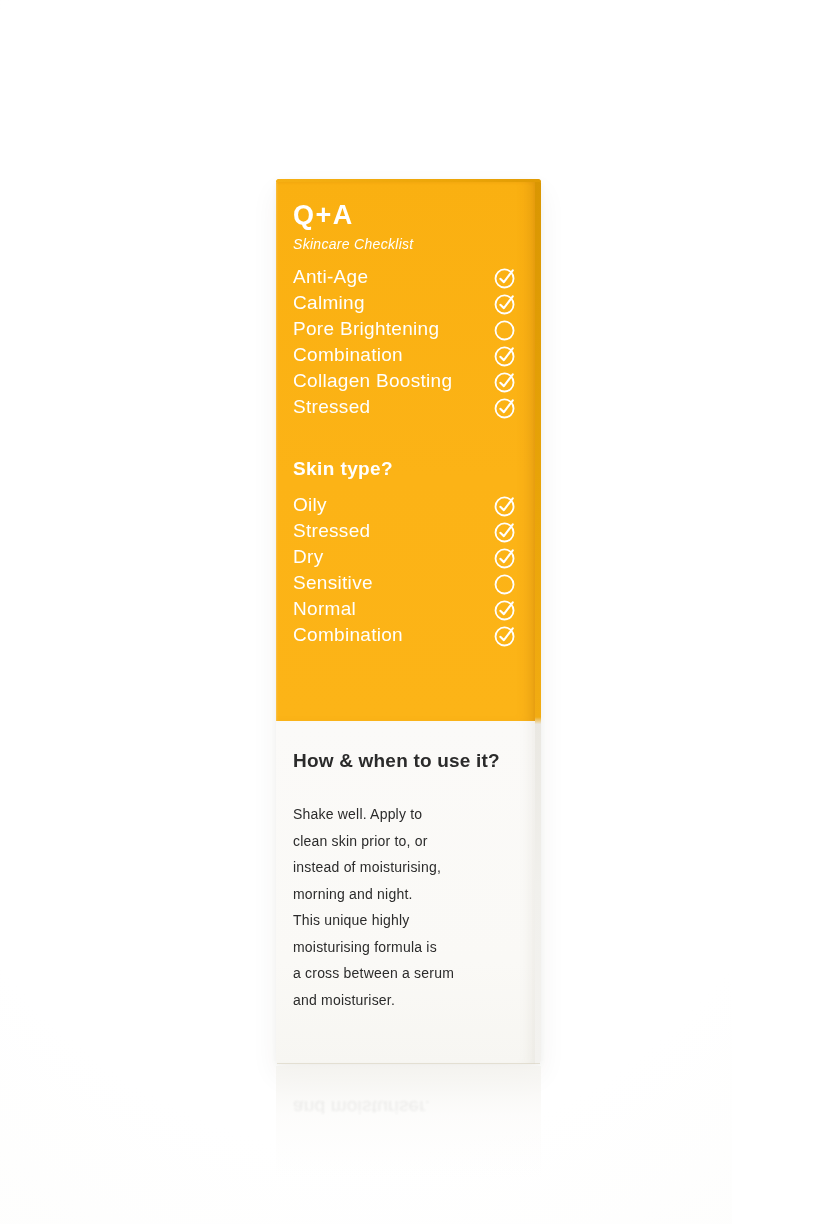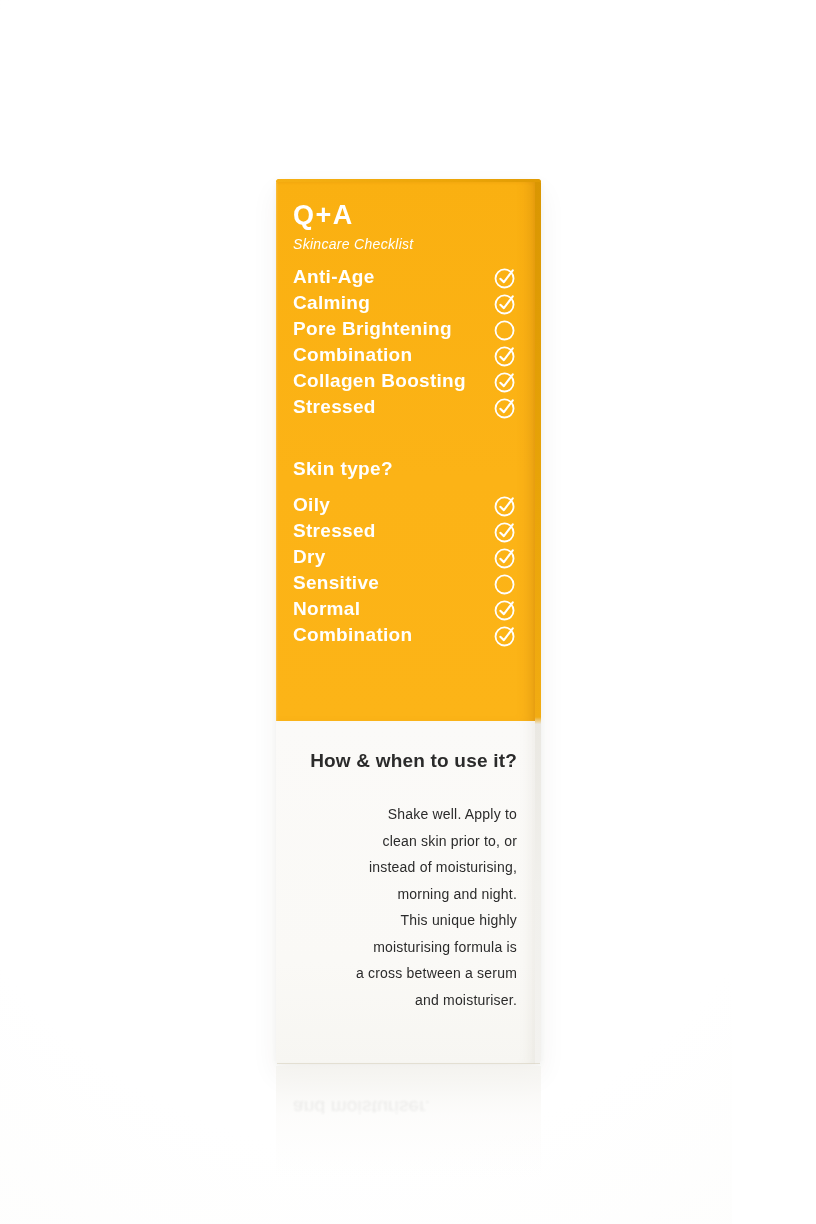--- a/index.html
+++ b/index.html
@@ -99,38 +99,37 @@
   }
   .check-list.second { margin-top: 12px; }
   .check-row {
     display: flex;
     align-items: center;
     justify-content: space-between;
     height: 26px;
   }
   .check-row .row-label {
     font-size: 19px;
-    font-weight: 700;
+    font-weight: 400;
     letter-spacing: 0.3px;
   }
   .check-icon { width: 23px; height: 23px; flex: 0 0 auto; }
   .check-icon .ring  { fill: none; stroke: #ffffff; stroke-width: 1.9; }
   .check-icon .tick  { fill: none; stroke: #ffffff; stroke-width: 2.2;
                        stroke-linecap: round; stroke-linejoin: round; display: none; }
   .check-icon.checked .tick { display: block; }
 
   
   .panel-white {
     box-sizing: border-box;
     height: 343px;
     padding: 29px 18px 0 17px;
     background: linear-gradient(180deg, #fbfaf8 0%, #faf9f6 70%, #f7f6f2 100%);
     box-shadow: inset -13px 0 16px -12px rgba(80,70,40,0.10);
     color: #2b2b2b;
-    text-align: right;
   }
   .usage-heading {
     margin: 0;
     font-size: 19px;
     font-weight: 700;
     letter-spacing: 0.2px;
     line-height: 22px;
   }
   .usage-body {
     margin: 29px 0 0 0;

